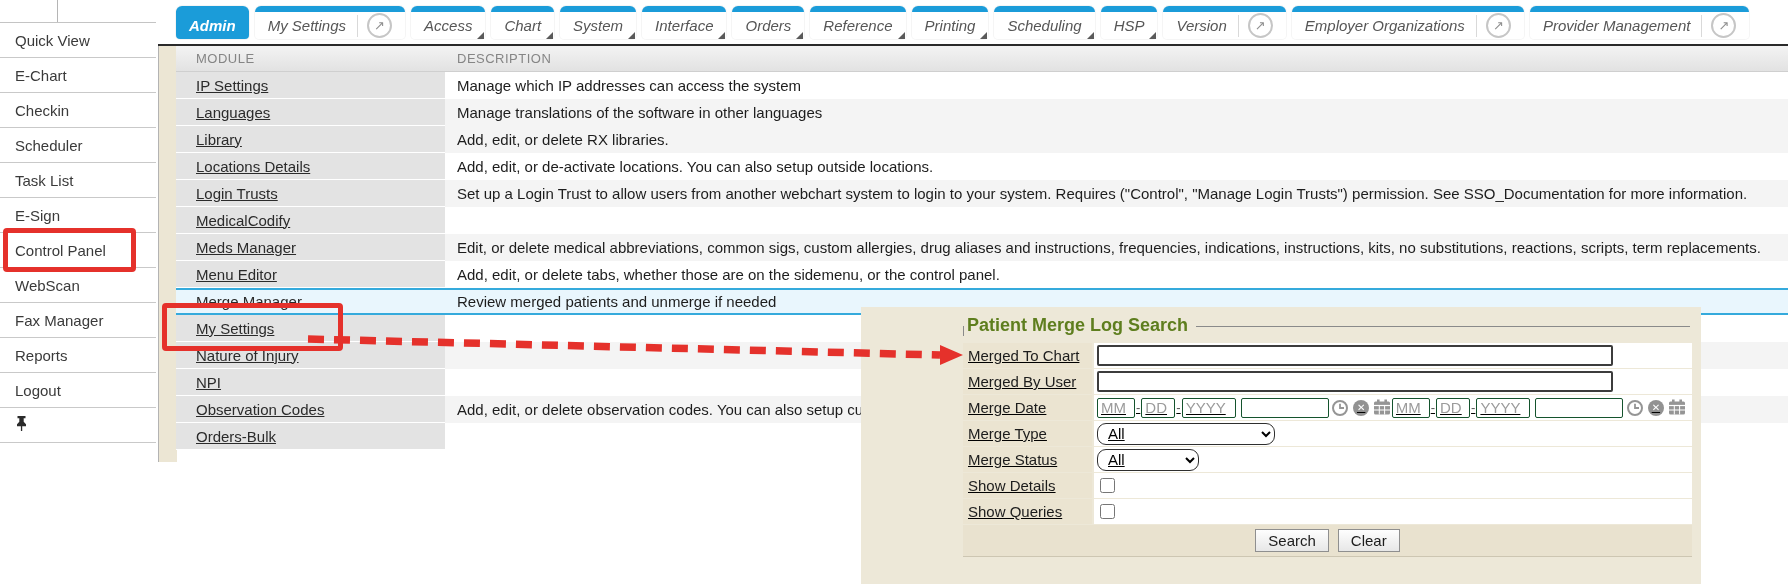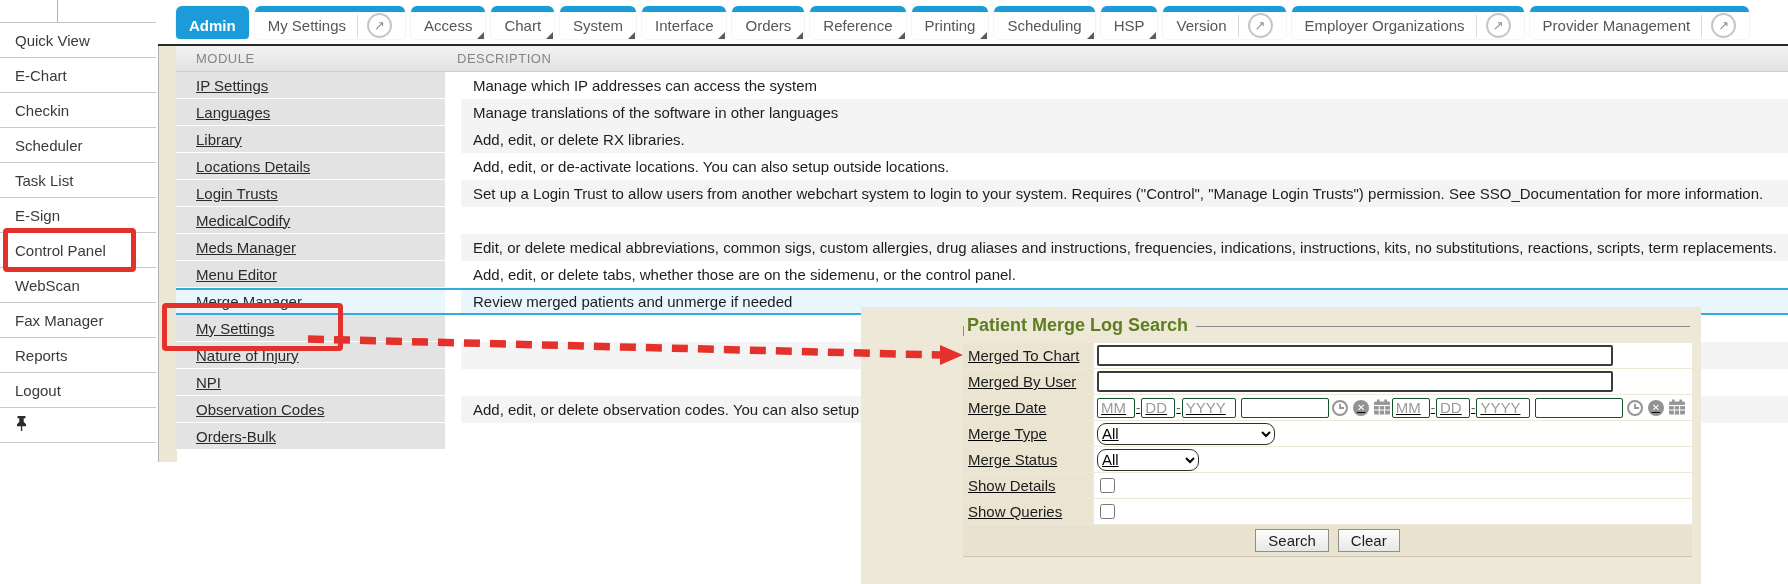--- a/index.html
+++ b/index.html
@@ -11,37 +11,37 @@
   .side-item{height:34px;border-bottom:1px solid #c9c9c9;display:flex;align-items:center;
              padding-left:15px;font-size:15px;color:#3a3a3a;cursor:pointer;background:#fff;}
   .topline{position:absolute;left:57px;top:0;width:1px;height:22px;background:#b5b5b5;}
   .side-border{position:absolute;left:158px;top:44px;width:18px;height:418px;
                background:#ece6d4;border-left:1px solid #b3b3b3;}
 
   
   .tab-bar{position:absolute;left:176px;top:6px;height:33px;display:flex;gap:6px;align-items:stretch;}
   .tab{position:relative;background:#fff;border-top:6px solid #1b9cd9;border-radius:6px 6px 4px 4px;
        display:flex;align-items:center;padding:0 13px;font-size:15px;color:#565656;cursor:pointer;
-       box-shadow:0 0 0 1px rgba(0,0,0,0.04);white-space:nowrap;}
+       box-shadow:0 0 0 1px rgba(0,0,0,0.04);white-space:nowrap;font-style:italic;}
   .tab.active{background:#1b9cd9;color:#fff;font-weight:bold;}
   .tab-sep{width:1px;height:22px;background:#d9d9d9;margin:0 9px 0 11px;}
   .ext{width:21px;height:21px;border:2px solid #c6c6c6;border-radius:50%;color:#8f8f8f;
        display:inline-flex;align-items:center;justify-content:center;font-size:13px;line-height:1;}
   .corner{position:absolute;right:1px;bottom:0;width:0;height:0;
           border-left:7px solid transparent;border-bottom:7px solid #5a5a5a;}
   .dark-line{position:absolute;left:158px;top:44px;width:1630px;height:2px;background:#2a2a2a;}
 
   
   .thead{position:absolute;left:176px;top:46px;width:1612px;height:26px;display:flex;align-items:center;
          background:linear-gradient(#f3f3f3,#e2e2e2);border-bottom:1px solid #cfcfcf;box-sizing:border-box;
          font-size:13px;color:#858585;letter-spacing:.5px;}
   .th-module{width:269px;padding-left:20px;box-sizing:border-box;}
   .th-desc{padding-left:12px;}
   .tbody{position:absolute;left:176px;top:72px;width:1612px;height:390px;overflow:hidden;z-index:1;}
-  .mrow{display:flex;height:27px;box-sizing:border-box;gap:16px;}
+  .mrow{display:flex;height:27px;box-sizing:border-box;}
   .mrow.alt .dcell{background:#f4f4f4;}
   .mcell{width:269px;background:#e3e3e3;border-bottom:1px solid #fff;box-sizing:border-box;
          display:flex;align-items:center;padding-left:20px;}
   .dcell{flex:1;background:#fff;display:flex;align-items:center;padding-left:12px;
          font-size:15px;color:#1d1d1d;white-space:nowrap;overflow:hidden;}
   .mlink{font-size:15px;color:#2b2b2b;text-decoration:underline;cursor:pointer;white-space:nowrap;}
   .mrow.hl{border-top:2px solid #35aadc;border-bottom:2px solid #35aadc;}
   .mrow.hl .mcell,.mrow.hl .dcell{background:#e9f6fd;border-bottom:none;}
   .mlink.nou{text-decoration:none;}
 
@@ -59,21 +59,21 @@
   .wide-input{width:506px;height:17px;border:2px solid #3c3c3c;border-radius:2px;font-size:14px;padding:0 3px;}
   .d{height:18px;border:1px solid #14532d;border-radius:2px;font-size:15px;color:#8b5cf6;padding:0 3px;box-sizing:content-box;}
   .d::placeholder{color:#9b9b9b;}
   .d.mm{width:30px}.d.dd{width:26px}.d.yyyy{width:46px}.d.blank{width:80px;margin-left:5px;}
   .dash{color:#555;font-size:13px;margin:0 1px;}
   .icon-btn{width:19px;height:19px;display:inline-flex;align-items:center;justify-content:center;
             margin-left:2px;cursor:pointer;}
   .clear-circle{width:16px;height:16px;border-radius:50%;background:#929292;color:#fff;font-size:10px;
                 font-weight:bold;display:inline-flex;align-items:center;justify-content:center;line-height:1;}
   select{height:22px;border:1.5px solid #2f2f2f;border-radius:9px;background:#fff;font-size:15px;
-         font-family:"Liberation Sans",sans-serif;padding:0 0;}
+         font-family:"Liberation Sans",sans-serif;padding:0 6px;}
   .sel-type{width:178px}.sel-status{width:102px}
   input[type=checkbox]{width:15px;height:15px;margin:0 0 0 3px;}
   .btn-row{height:31px;background:#e9e2cf;border-bottom:1px solid #cdc6b2;display:flex;
            align-items:center;justify-content:center;gap:9px;margin-top:1px;}
   .pbtn{padding:2px 12px;font-size:15px;color:#1c1c1c;background:linear-gradient(#fefefe,#e7e7e7);
         border:1px solid #8f8f8f;border-radius:0;cursor:pointer;font-family:"Liberation Sans",sans-serif;}
 
   
   .redbox{position:absolute;border:5px solid #e5312b;border-radius:4px;z-index:10;box-sizing:border-box;}
   #box-control-panel{left:3px;top:228px;width:133px;height:44px;}

